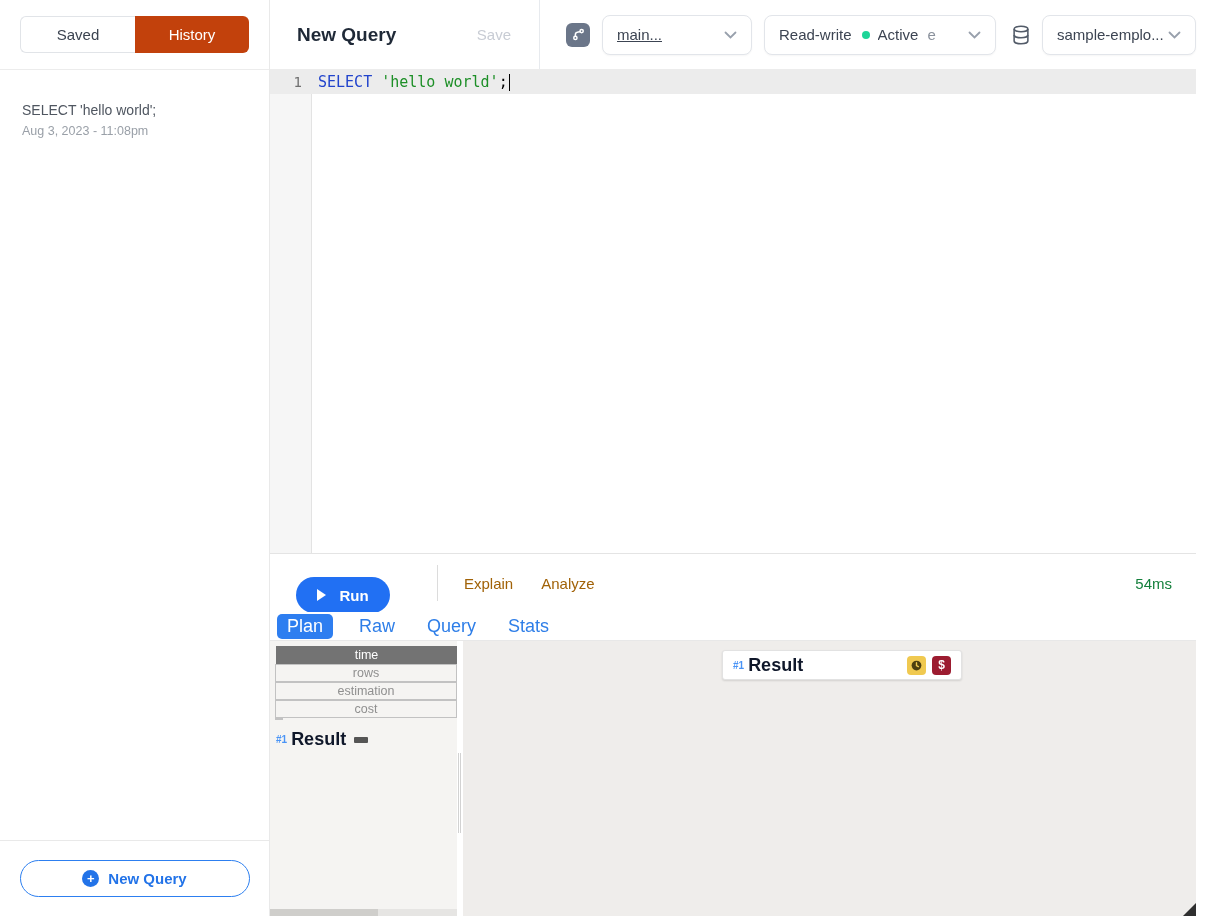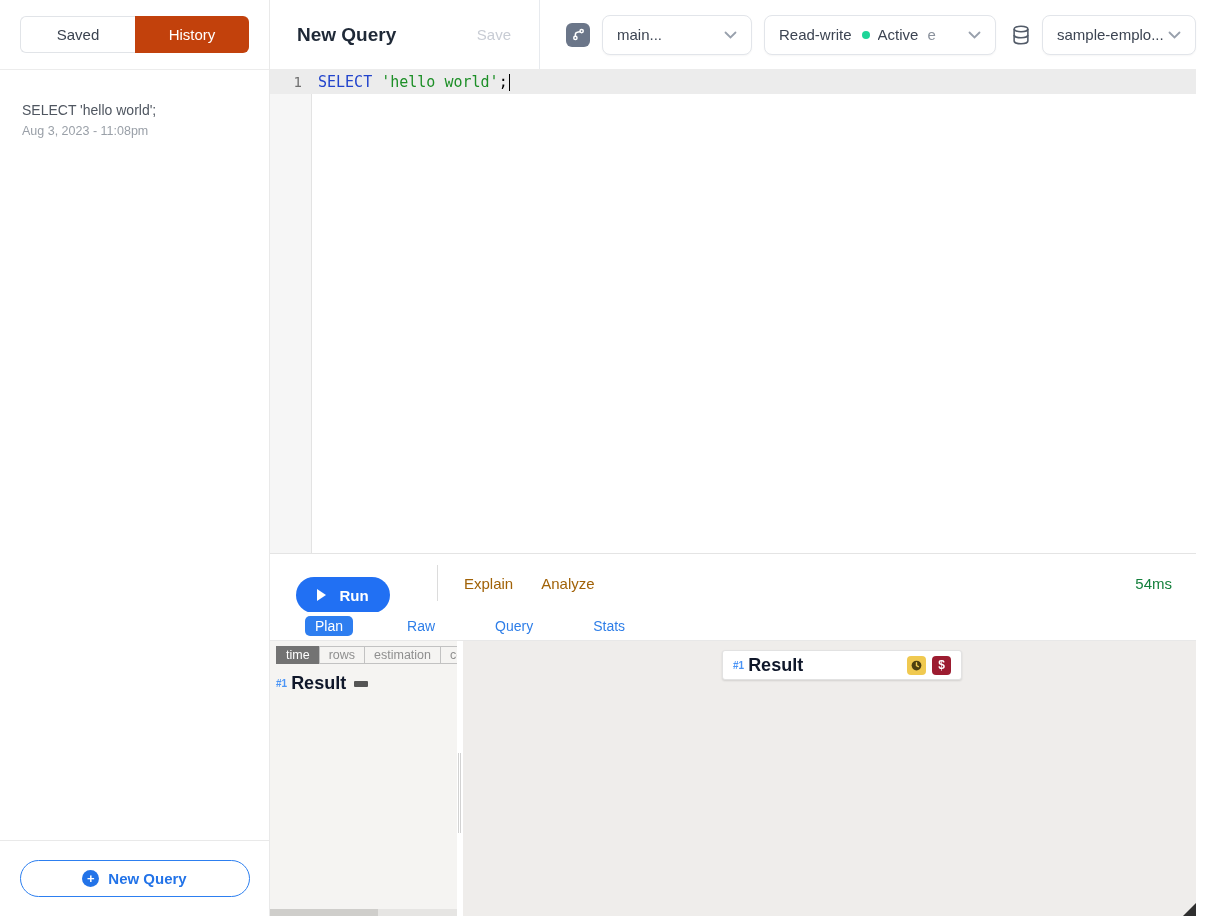--- a/index.html
+++ b/index.html
@@ -23,21 +23,21 @@
 
   
   .main { flex:1; display:flex; flex-direction:column; height:916px; }
   .main-header { height:70px; border-bottom:1px solid #ececec; display:flex; flex:none; background:#fff; }
   .title-section { width:270px; flex:none; display:flex; align-items:center; padding-left:27px; border-right:1px solid #e7eaee; }
   .page-title { font-size:19px; font-weight:600; color:#1f2937; }
   .save-label { margin-left:auto; margin-right:28px; font-size:15px; color:#c8ccd4; cursor:default; }
   .conn-section { display:flex; align-items:center; padding-left:26px; gap:12px; }
   .icon-btn { width:24px; height:24px; border-radius:6px; background:#6b7689; display:flex; align-items:center; justify-content:center; cursor:pointer; flex:none; }
   .dropdown { height:40px; border:1px solid #e2e5ea; border-radius:8px; background:#fff; display:flex; align-items:center; padding:0 14px; font-size:15px; color:#3c4452; cursor:pointer; box-shadow:0 1px 2px rgba(0,0,0,0.04); }
-  .dd-branch { width:150px; }
+  .dd-branch { width:150px;text-decoration:underline; }
   .dd-conn { width:232px;text-align:right; }
   .dd-db { width:154px; }
   .dd-label { white-space:nowrap; overflow:hidden; }
   .chev { margin-left:auto; flex:none; }
   .status-dot { width:8px; height:8px; border-radius:50%; background:#1ed598; margin:0 8px 0 10px; flex:none; }
   .conn-extra { color:#8a919c; margin-left:9px; }
   .db-icon { flex:none; margin:0 -2px 0 2px; }
 
   
   .editor { height:483px; position:relative; background:#fff; flex:none; overflow:hidden; }
@@ -52,36 +52,36 @@
   
   .run-bar { height:59px; border-top:1px solid #e4e4e4; display:flex; align-items:center; padding:0 24px 0 26px; background:#fff; flex:none; }
   .run-btn { width:94px; height:36px; border:none; border-radius:18px; background:#2170f3; color:#fff; font-size:15px; font-weight:600; display:flex; align-items:center; justify-content:center; gap:13px; cursor:pointer; font-family:"Liberation Sans",sans-serif;margin-top:24px; }
   .play-tri { width:0; height:0; border-top:6px solid transparent; border-bottom:6px solid transparent; border-left:9px solid #fff; }
   .vdivider { width:1px; height:36px; background:#dcdcdc; margin:0 26px 0 47px; }
   .link { color:#a16207; font-size:15px; font-weight:500; cursor:pointer; margin-right:28px; }
   .duration { margin-left:auto; font-size:15px; color:#15803d; }
 
   
   .tabs-row { height:29px; display:flex; align-items:center; padding-left:7px; gap:20px; border-bottom:1px solid #e8e8e8; flex:none; background:#fff; }
-  .tab { font-size:14px; color:#2e7ee8; cursor:pointer; padding:2px 6px;margin-left:28px; }
+  .tab { font-size:18px; color:#2e7ee8; cursor:pointer; padding:2px 6px; }
   .tab.active { background:#2e7ef0; color:#fff; border-radius:5px; padding:2px 10px; }
 
   
   .exec-bar { height:26px; display:flex; align-items:center; padding-left:11px; font-size:14px; color:#24292f; border-bottom:1px solid #e8e8e8; flex:none; background:#fff; }
   .exec-sep { width:1px; height:16px; background:#e3e3e3; margin:0 14px; }
   .badge-maroon { background:#9c1c30; color:#fff; font-weight:700; font-size:13px; border-radius:4px; padding:2px 9px; margin-left:8px; }
   .muted { color:#b5b5b5; margin-left:6px; }
   .lbl-gap { margin-left:6px; }
   .settings-btn { margin-left:auto; display:flex; align-items:center; gap:6px; border-left:1px solid #e3e3e3; padding:0 14px; height:100%; cursor:pointer; color:#1f2937; font-size:14.5px; }
   .gear { font-size:15px; line-height:1; }
 
   
   .plan-area { flex:1; display:flex; min-height:0; }
   .plan-left { width:187px; flex:none; background:#f5f4f2; position:relative; padding:5px 0 0 6px; }
-  .metric-group { display:flex; }
+  .metric-group { display:flex;flex-direction:column; }
   .metric-btn { font-size:12.5px; padding:1px 9px; border:1px solid #c2c2c2; background:transparent; color:#8f8f8f; cursor:pointer; margin-left:-1px; white-space:nowrap; font-family:"Liberation Sans",sans-serif; }
   .metric-btn:first-child { margin-left:0; }
   .metric-btn.active { background:#737373; border-color:#737373; color:#fff; }
   .metric-stub { width:8px; border:1px solid #c2c2c2; margin-left:-1px; }
   .plan-node-row { display:flex; align-items:center; margin-top:9px; cursor:pointer; }
   .node-id { font-size:10px; font-weight:700; color:#4a94f6; }
   .node-label { font-size:18px; font-weight:700; color:#0f172a; margin-left:4px; }
   .node-dash { width:14px; height:6px; background:#555; border-radius:1px; margin-left:8px; }
   .hscrollbar { position:absolute; bottom:0; left:0; right:0; height:7px; background:#e6e5e3; }
   .hscroll-thumb { width:58%; height:100%; background:#cfcecb; }

